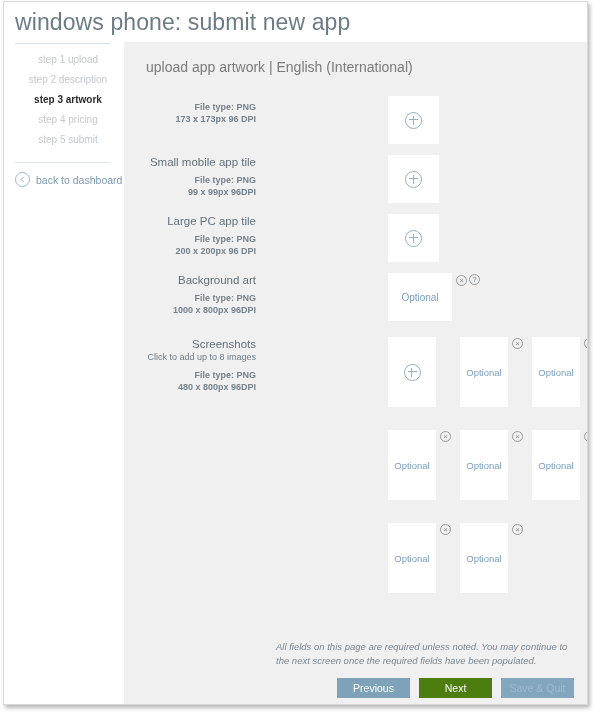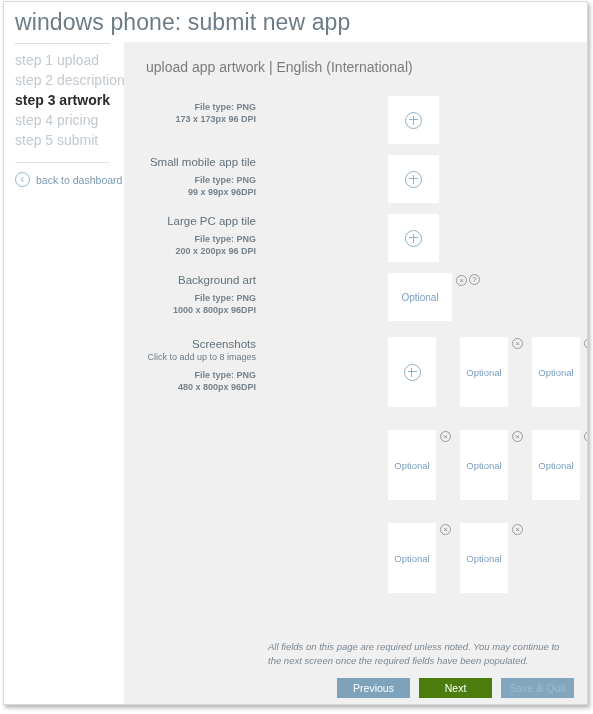--- a/index.html
+++ b/index.html
@@ -58,24 +58,25 @@
     position: absolute;
     left: 0;
     top: 48px;
     width: 117px;
   }
   .step {
     display: block;
     padding: 0 0 0 11px;
     height: 20px;
     line-height: 20px;
-    font-size: 14px;
+    font-size: 10px;
     color: #c2c9cf;
     white-space: nowrap;
     cursor: pointer;
+    text-align: center;
   }
   .step.active {
     color: #2b2b2b;
     font-weight: bold;
   }
   .side-rule {
     position: absolute;
     left: 11px;
     top: 112px;
     width: 95px;
@@ -253,21 +254,21 @@
     font-size: 8px;
     line-height: 10px;
     text-align: center;
     cursor: pointer;
     box-sizing: border-box;
   }
 
   
   .footnote {
     position: absolute;
-    left: 144px;
+    left: 152px;
     top: 598px;
     width: 300px;
     font-size: 9.5px;
     font-style: italic;
     color: #7b8791;
     line-height: 14px;
   }
   .btnbar {
     position: absolute;
     right: 13px;

